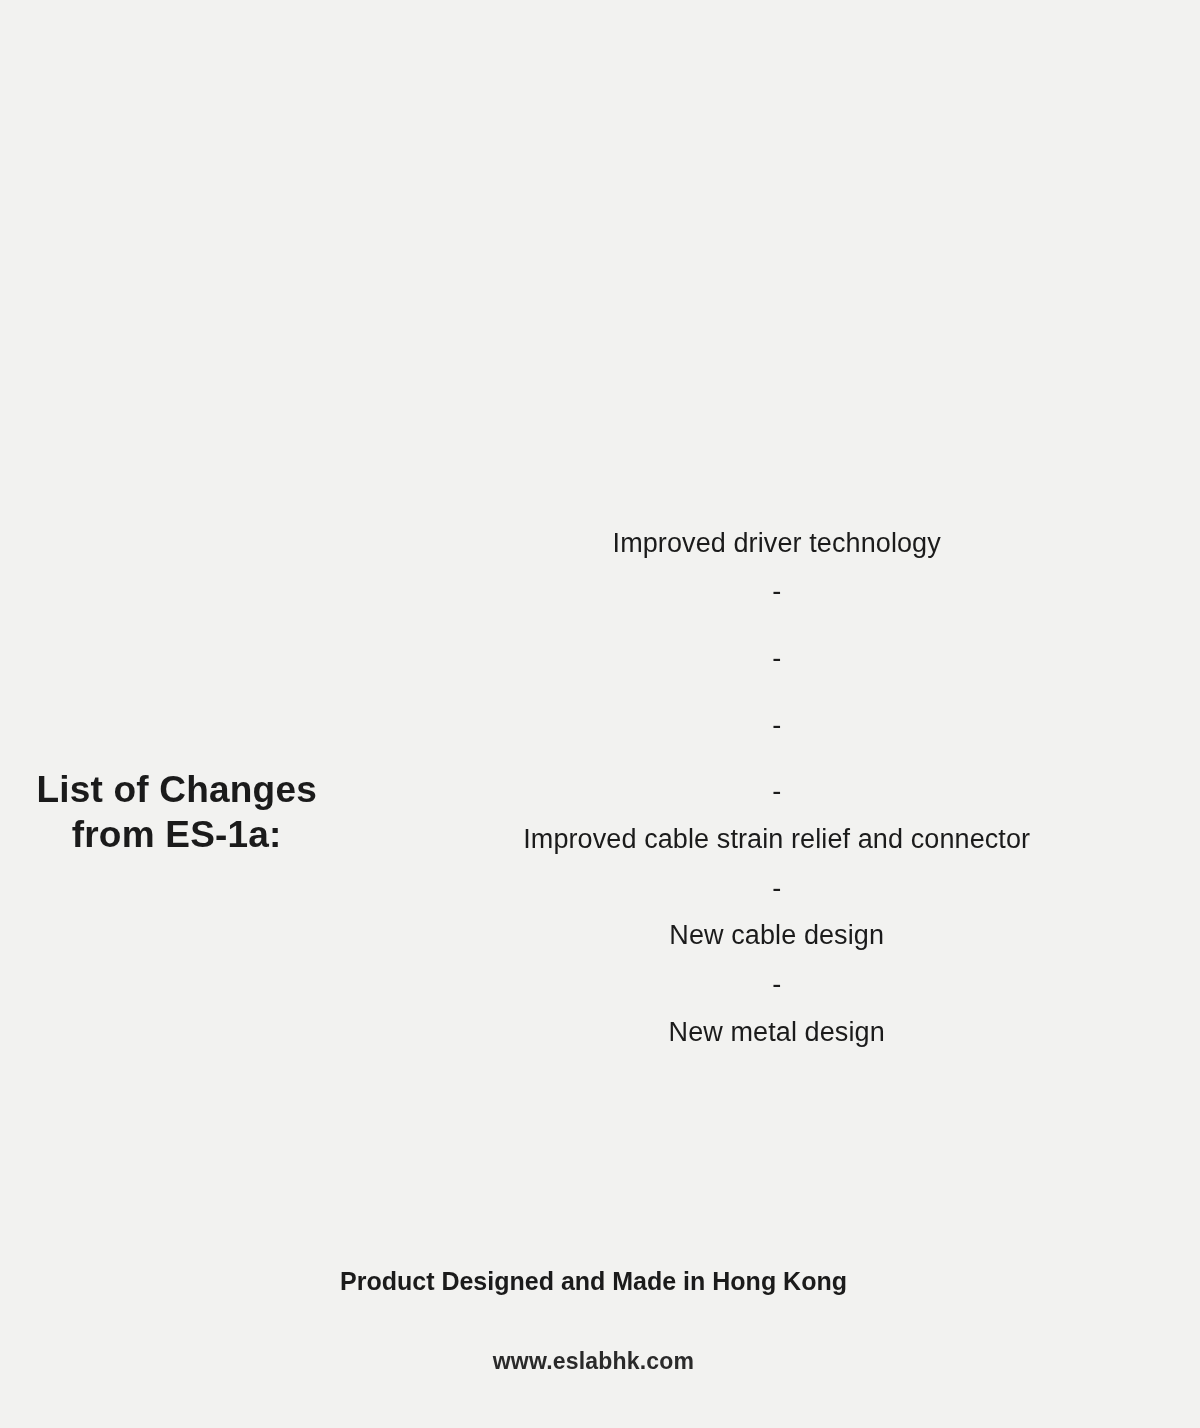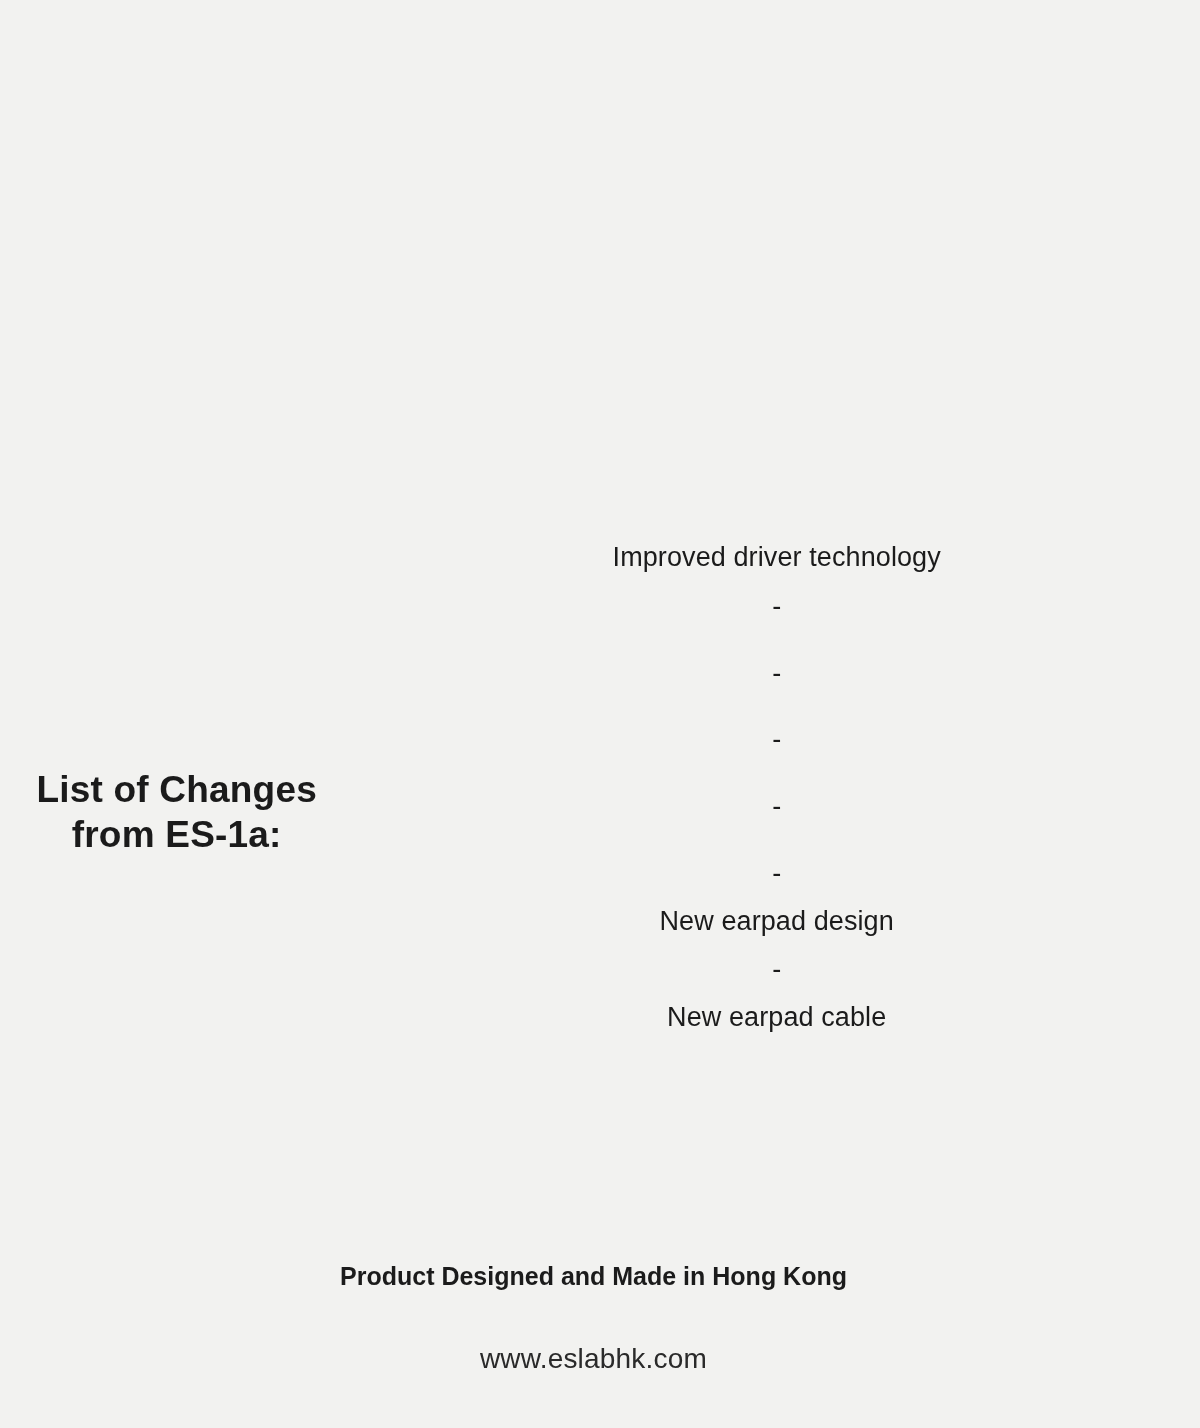--- a/index.html
+++ b/index.html
@@ -65,22 +65,22 @@
     align-items: center;
   }
   .footer-line {
     font-size: 25px;
     font-weight: 700;
     color: #1b1b1b;
     text-align: center;
     margin-bottom: 52px;
   }
   .footer-url {
-    font-size: 28px;
-    font-weight: 400;
+    font-size: 23px;
+    font-weight: 700;
     color: #2a2a2a;
     text-align: right;
     margin-bottom: 53px;
     letter-spacing: 0.2px;
   }
 </style>
 </head>
 <body>
 
 <div class="page">
@@ -91,26 +91,27 @@
 
     <div class="change-item">Improved driver technology</div>
     <div class="change-sep">-</div>
 
     <div class="change-sep">-</div>
 
     <div class="change-sep">-</div>
 
     <div class="change-sep">-</div>
 
+    <div class="change-item">Improved cable strain relief and connector</div>
     <div class="change-sep">-</div>
 
-    <div class="change-item">New earpad design</div>
+    <div class="change-item">New cable design</div>
     <div class="change-sep">-</div>
 
-    <div class="change-item">New earpad cable</div>
+    <div class="change-item">New metal design</div>
 
   </div>
 
   <div class="footer">
     <div class="footer-line">Product Designed and Made in Hong Kong</div>
     <div class="footer-url">www.eslabhk.com</div>
   </div>
 
 </div>
 

